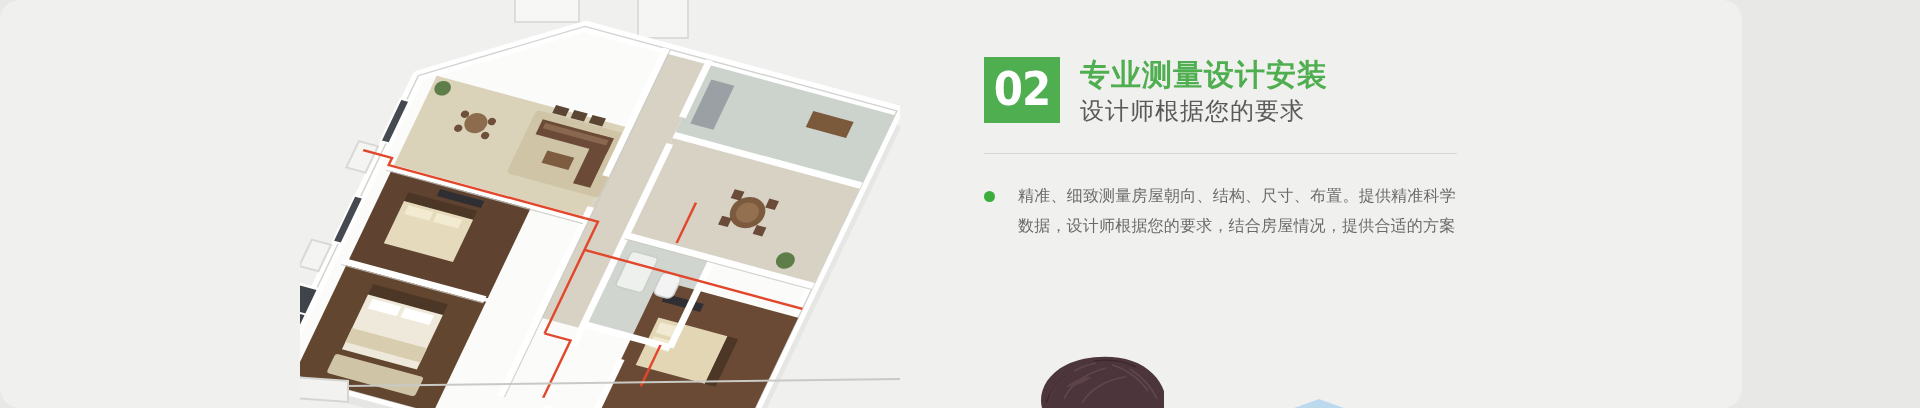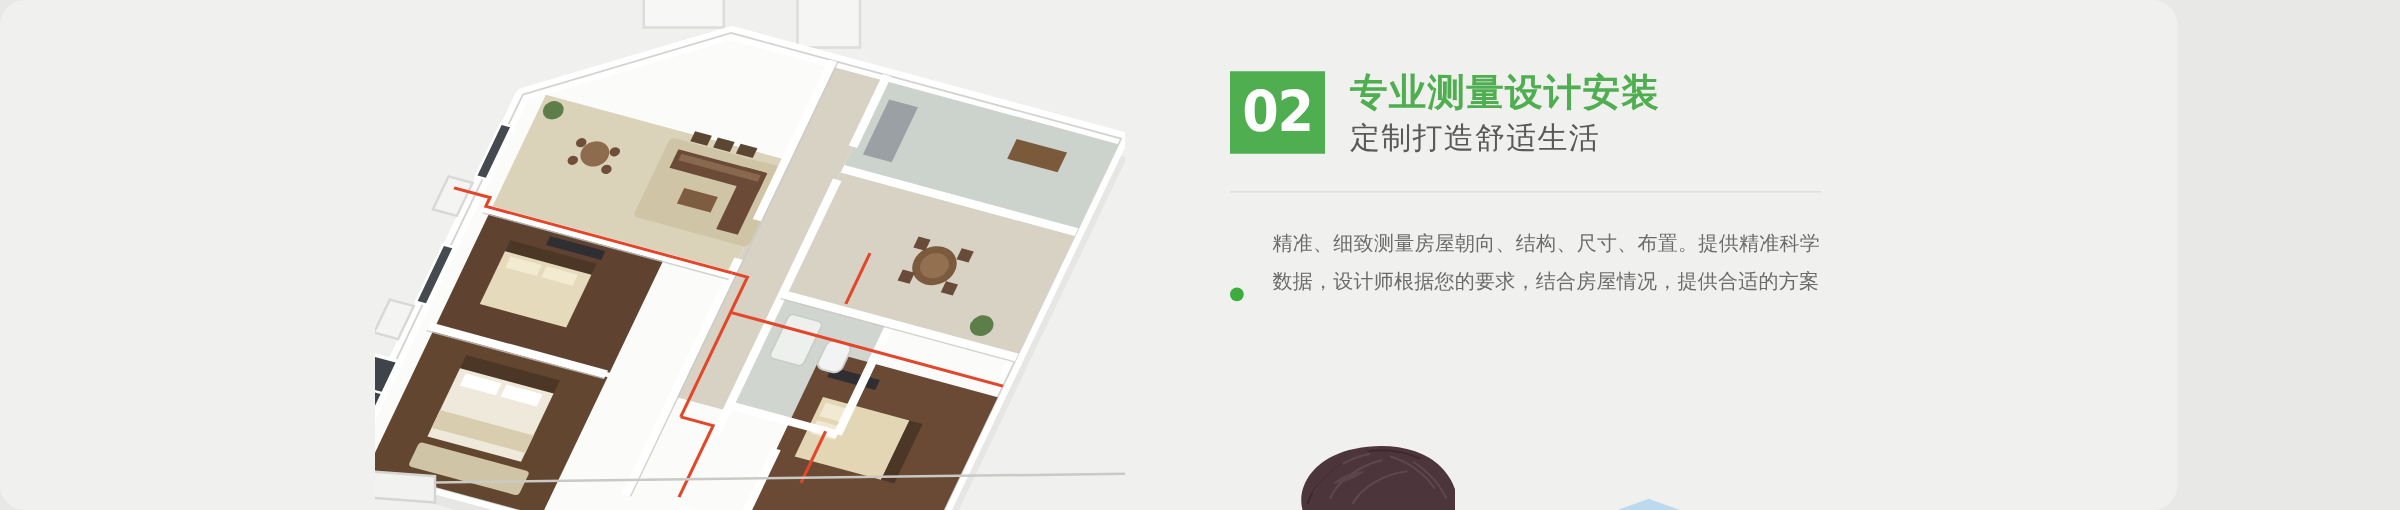--- a/index.html
+++ b/index.html
@@ -43,21 +43,21 @@
     margin-top:7px;font-size:24px;line-height:26px;
     color:#595959;letter-spacing:1px;
   }
   .divider{
     margin-top:29px;height:1px;width:473px;background:#d9d9d9;
   }
   .points{
     list-style:none;margin:27px 0 0 0;padding:0;
   }
   .points li{
-    display:flex;align-items:flex-end;
+    display:flex;align-items:flex-start;
   }
   .points li + li{margin-top:15px;}
   .dot{
     flex:0 0 11px;width:11px;height:11px;border-radius:50%;
     background:#3cac3c;margin-top:10px;margin-right:23px;
   }
   .pt{
     width:438px;font-size:16px;line-height:30px;color:#6b6b6b;
     letter-spacing:0.2px;text-align:justify;
   }
@@ -199,21 +199,21 @@
     </g>
   </svg>
 
   <div class="content">
     <div class="head-row">
       <div class="badge">
         <span>02</span>
       </div>
       <div class="titles">
         <h2 class="title">专业测量设计安装</h2>
-        <div class="subtitle">定制打造舒适生活</div>
+        <div class="subtitle">设计师根据您的要求</div>
       </div>
     </div>
     <div class="divider"></div>
     <ul class="points">
       <li>
         <span class="dot"></span>
         <span class="pt">精准、细致测量房屋朝向、结构、尺寸、布置。提供精准科学数据，设计师根据您的要求，结合房屋情况，提供合适的方案</span>
       </li>
     </ul>
   </div>

